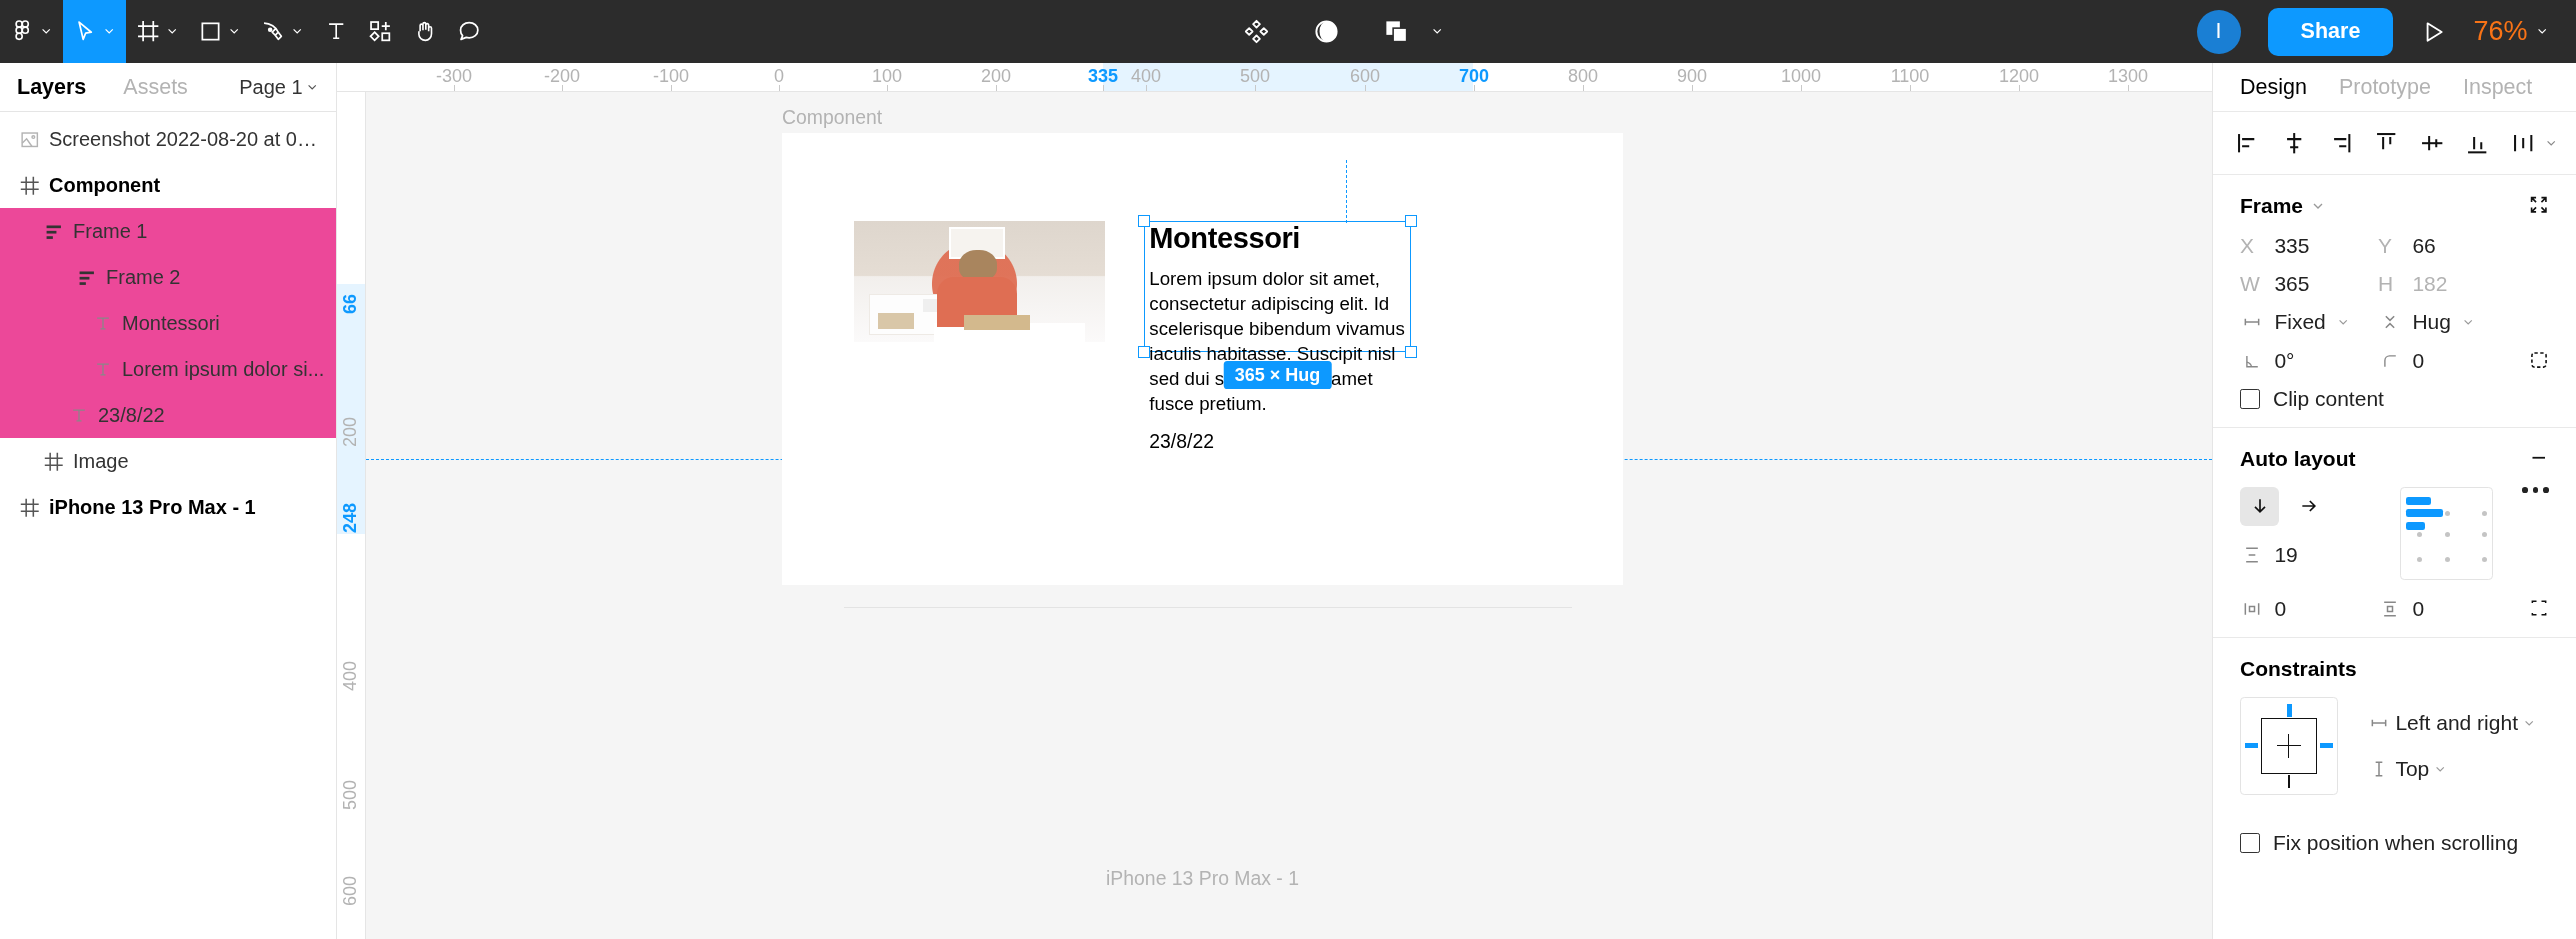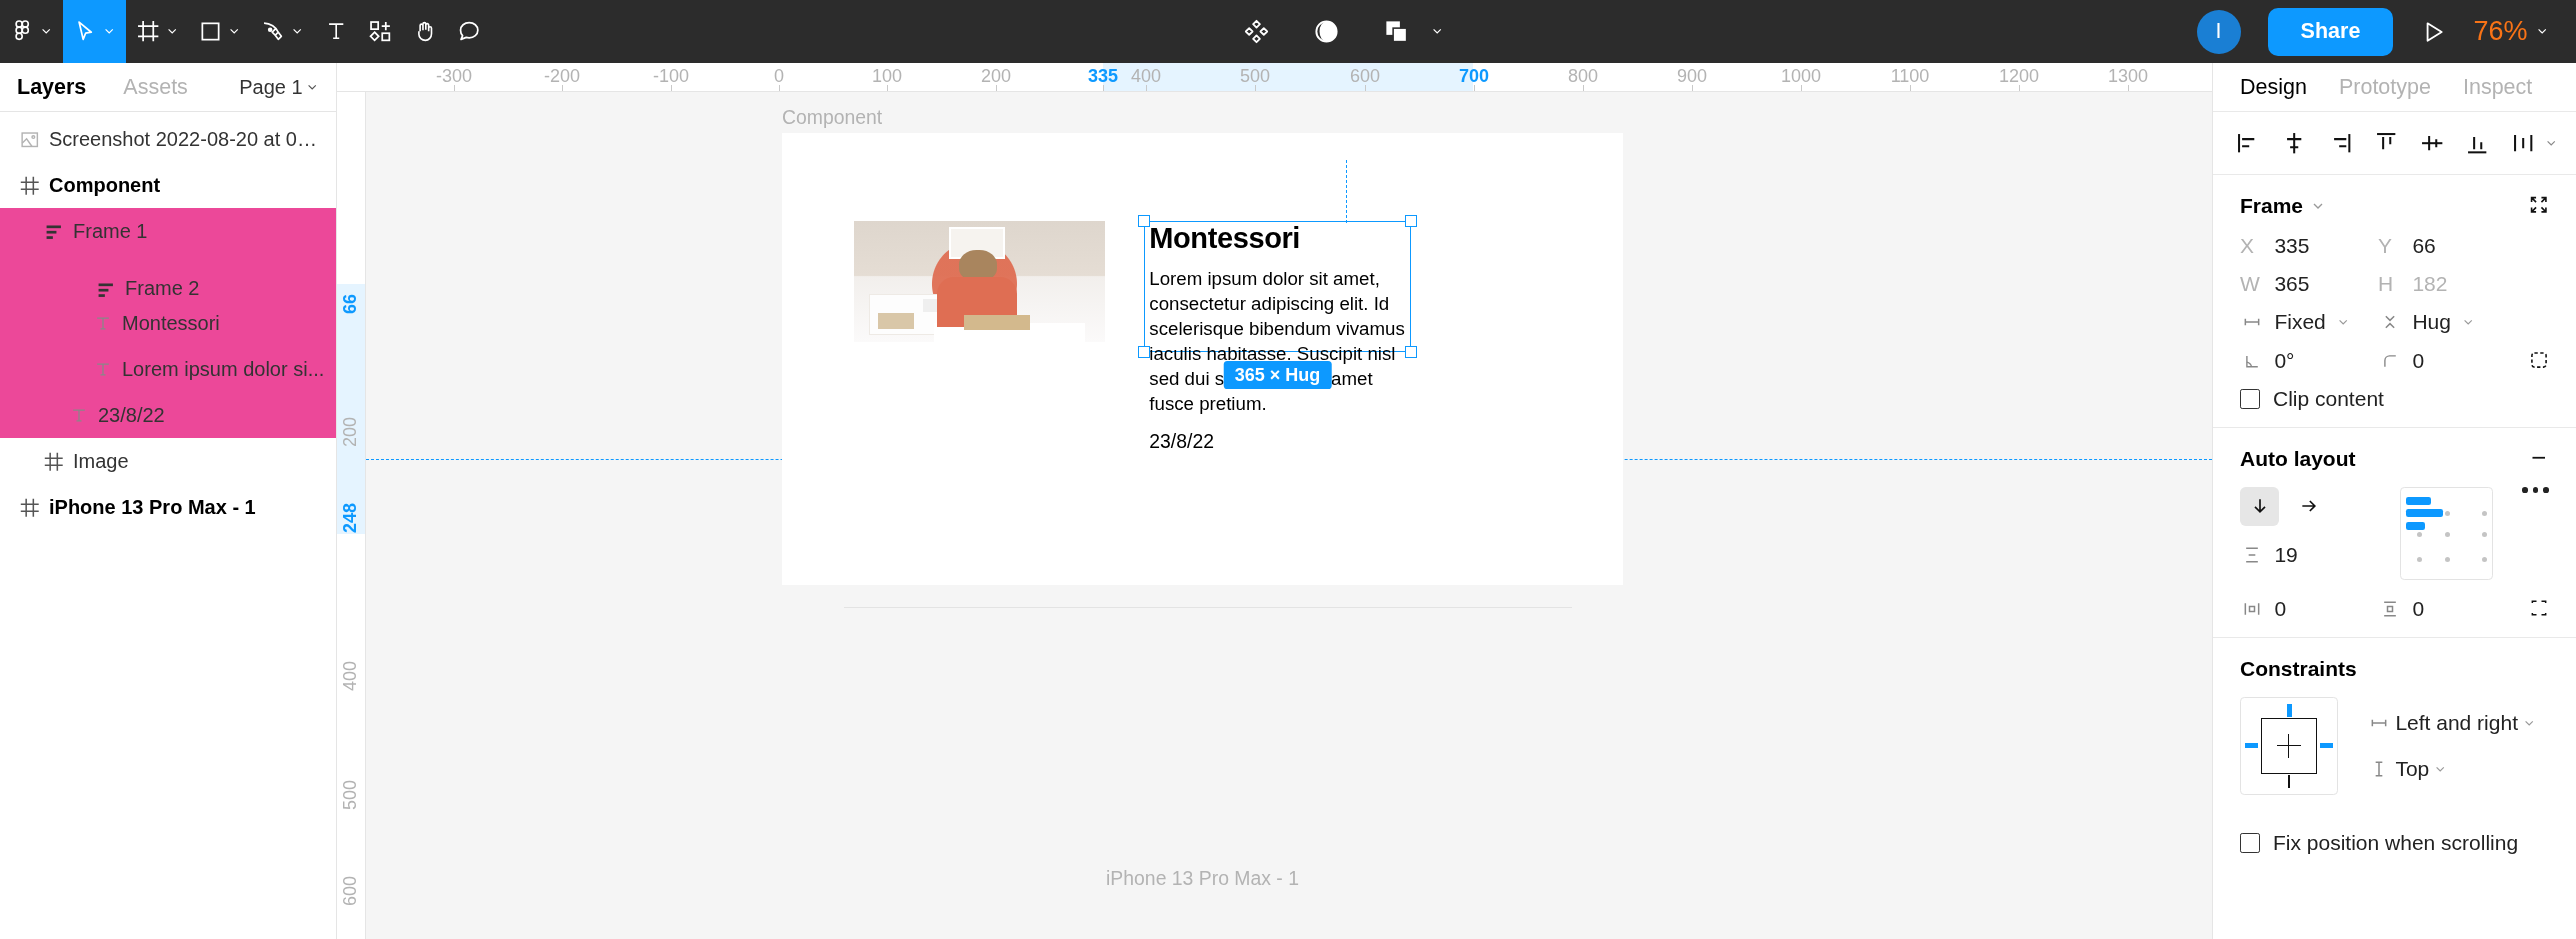--- a/index.html
+++ b/index.html
@@ -413,21 +413,21 @@
           <div class="layer-row sel" style="padding-left: 34px;">
             <span class="layer-ico">
               <svg width="21.5" height="21.5" viewBox="0 0 24 24" fill="#333">
                 <rect x="4" y="5" width="16" height="3"></rect>
                 <rect x="4" y="11" width="11" height="3"></rect>
                 <rect x="4" y="17" width="7" height="3"></rect>
               </svg>
             </span>
             <span class="layer-label">Frame 1</span>
           </div>
-          <div class="layer-row sel" style="padding-left: 86px; align-items: flex-end;">
+          <div class="layer-row sel" style="padding-left: 67px;">
             <span class="layer-ico">
               <svg width="21.5" height="21.5" viewBox="0 0 24 24" fill="#333">
                 <rect x="4" y="5" width="16" height="3"></rect>
                 <rect x="4" y="11" width="11" height="3"></rect>
                 <rect x="4" y="17" width="7" height="3"></rect>
               </svg>
             </span>
             <span class="layer-label">Frame 2</span>
           </div>
           <div class="layer-row sel" style="padding-left: 83px;">

